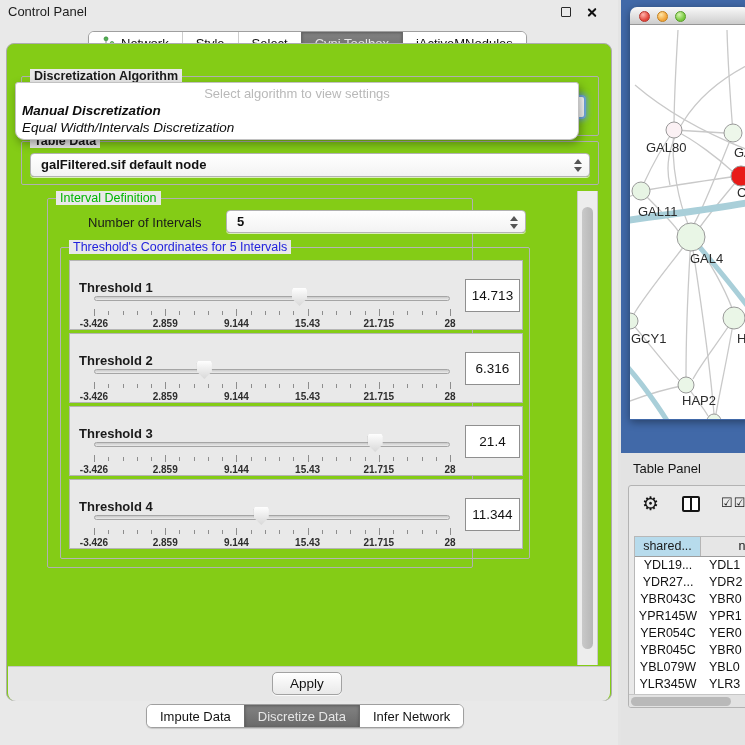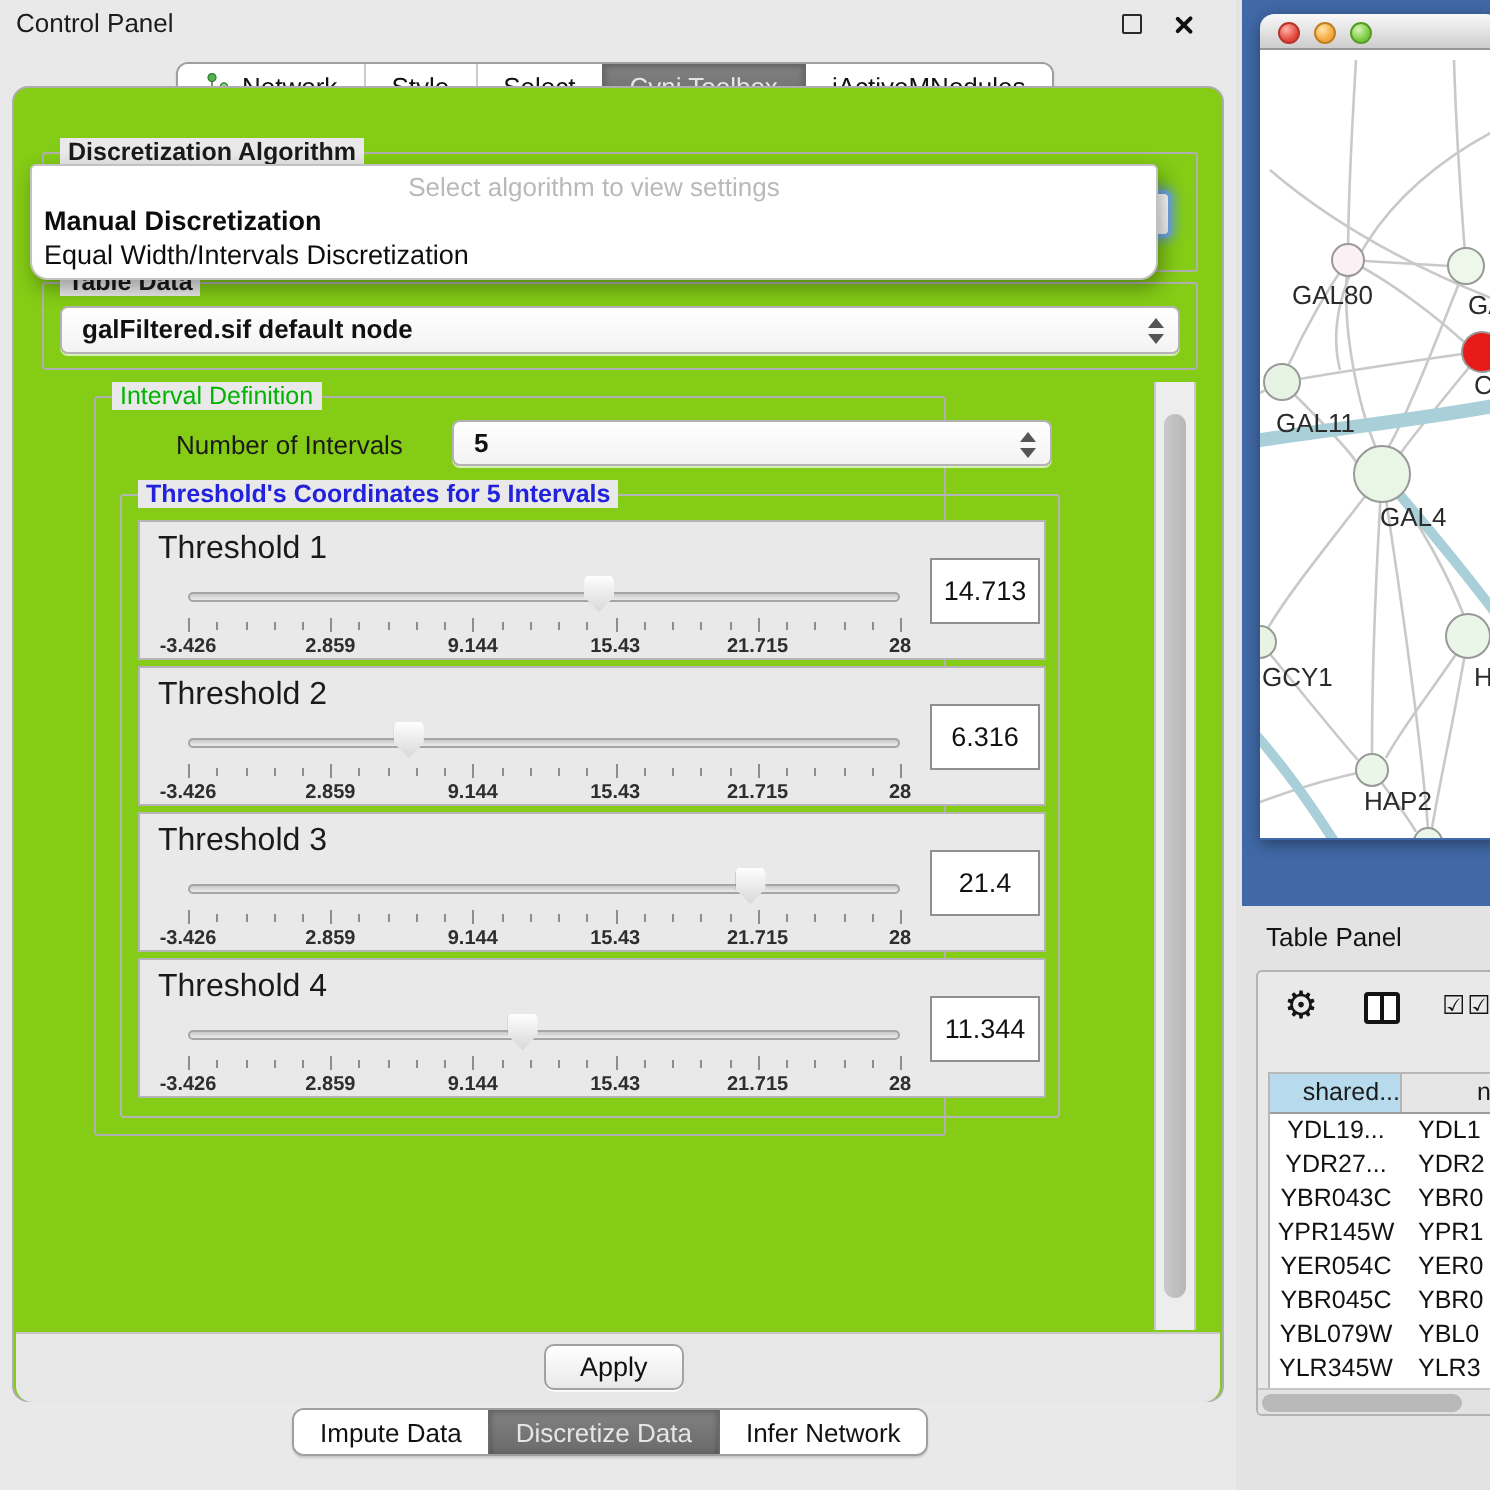--- a/index.html
+++ b/index.html
@@ -28,54 +28,54 @@
   #top-tabs{left:88px;top:31px;}
   #bottom-tabs{left:146px;top:704px;}
 
   #content{position:absolute;left:6px;top:43px;width:606px;height:658px;background:#84cc16;
            border:1px solid #adadad;border-radius:8px;}
 
   .groupbox{position:absolute;border:1px solid #b0b0b0;border-radius:2px;}
   .legend{position:absolute;top:-8px;left:8px;background:#e9e9e9;padding:0 4px;font-size:12.5px;}
   .legend.black{color:#1a1a1a;font-weight:bold;}
   .legend.green{color:#00b400;}
-  .legend.blue{color:#2222dd;font-weight:bold;}
+  .legend.blue{color:#2222dd;}
 
   .combo{position:absolute;height:24px;background:linear-gradient(#ffffff,#f3f3f3);
          border:1px solid #b3b3b3;border-radius:4px;font-size:13px;line-height:22px;
          padding:0 22px 0 10px;color:#111;box-shadow:0 1px 0 rgba(255,255,255,.7);font-weight:bold;}
   .stepper{position:absolute;right:7px;top:5px;width:9px;height:13px;}
   .stepper::before,.stepper::after{content:"";position:absolute;left:1px;border-left:4px solid transparent;border-right:4px solid transparent;}
   .stepper::before{top:0;border-bottom:5px solid #555;}
   .stepper::after{bottom:0;border-top:5px solid #555;}
 
   
   #algo-group{left:14px;top:32px;width:578px;height:60px;}
   #algo-combo{left:16px;top:18px;width:548px;border:2px solid #6fa7dc;
               box-shadow:0 0 5px 2px rgba(100,160,220,.75);}
   #algo-popup{position:absolute;left:8px;top:38px;width:564px;height:58px;background:#fff;
               border:1px solid #c2c2c2;border-radius:3px 3px 9px 9px;
               box-shadow:2px 4px 10px rgba(0,0,0,.35);z-index:50;}
   #popup-placeholder{position:absolute;left:0;top:3px;width:100%;text-align:center;
                      color:#b9b9b9;font-size:13px;}
   .popup-opt{position:relative;font-size:13.5px;padding:1px 6px;color:#0d0d0d;}
   .popup-opt.hl{font-weight:bold;}
-  #popup-options{position:absolute;left:0;top:19px;width:100%;}
+  #popup-options{position:absolute;left:0;top:19px;width:100%;font-style:italic;}
 
   
   #td-group{left:14px;top:97px;width:578px;height:44px;}
   #td-combo{left:8px;top:11px;width:560px;}
 
   
   #interval-group{left:40px;top:154px;width:426px;height:370px;}
   #noi-label{position:absolute;left:40px;top:16px;font-size:13px;font-weight:normal;}
   #noi-combo{left:178px;top:11px;width:300px;height:23px;}
   #thr-group{left:12px;top:48px;width:470px;height:312px;border-color:#b5b5b5;}
   .th-row{position:absolute;left:8px;width:454px;height:70px;border:1px solid #b5b5b5;background:#e9e9e9;}
-  .th-label{position:absolute;left:9px;top:5px;font-size:16px;font-weight:normal;}
+  .th-label{position:absolute;left:9px;top:19px;font-size:13px;font-weight:bold;}
   .th-slider{position:absolute;left:24px;top:26px;width:356px;height:40px;}
   .track{position:absolute;left:0;top:9px;width:100%;height:5px;border:1px solid #a5a5a5;
          border-radius:3px;background:linear-gradient(#c9c9c9,#ececec);}
   .thumb{position:absolute;top:1px;width:15px;height:18px;
          clip-path:polygon(8% 0%,92% 0%,100% 12%,100% 58%,50% 100%,0% 58%,0% 12%);
          background:linear-gradient(#fefefe,#d8d8d8);filter:drop-shadow(0 0 1px #7e7e7e);}
   .ticks{position:absolute;left:0;top:22px;width:100%;height:8px;}
   .tick{position:absolute;top:2px;width:1px;height:4px;background:#8d8d8d;}
   .tick.major{top:0;height:7px;}
   .tlabels{position:absolute;left:0;top:31px;width:100%;height:12px;}
@@ -476,21 +476,21 @@
       <div id="tp-panel">
         <div id="tp-toolbar">
           <span id="tp-gear">⚙</span>
           <span id="tp-split">
               <i></i>
             </span>
           <span id="tp-checks">☑☑</span>
         </div>
         <div id="tp-table">
           <div id="tp-header">
-              <div class="hcell sel" style="width: 66px; flex: 0 0 auto; text-align: right;">shared...</div>
+              <div class="hcell sel" style="width: 66px; flex: 0 0 auto;">shared...</div>
               <div class="hcell" style="width: 90px; flex: 0 0 auto;">na</div>
             </div>
           <div id="tp-rows">
               <div class="trow">
                 <div class="tcell c1" style="width: 66px; flex: 0 0 auto;">YDL19...</div>
                 <div class="tcell c2" style="width: 90px; flex: 0 0 auto;">YDL1</div>
               </div>
               <div class="trow">
                 <div class="tcell c1" style="width: 66px; flex: 0 0 auto;">YDR27...</div>
                 <div class="tcell c2" style="width: 90px; flex: 0 0 auto;">YDR2</div>

